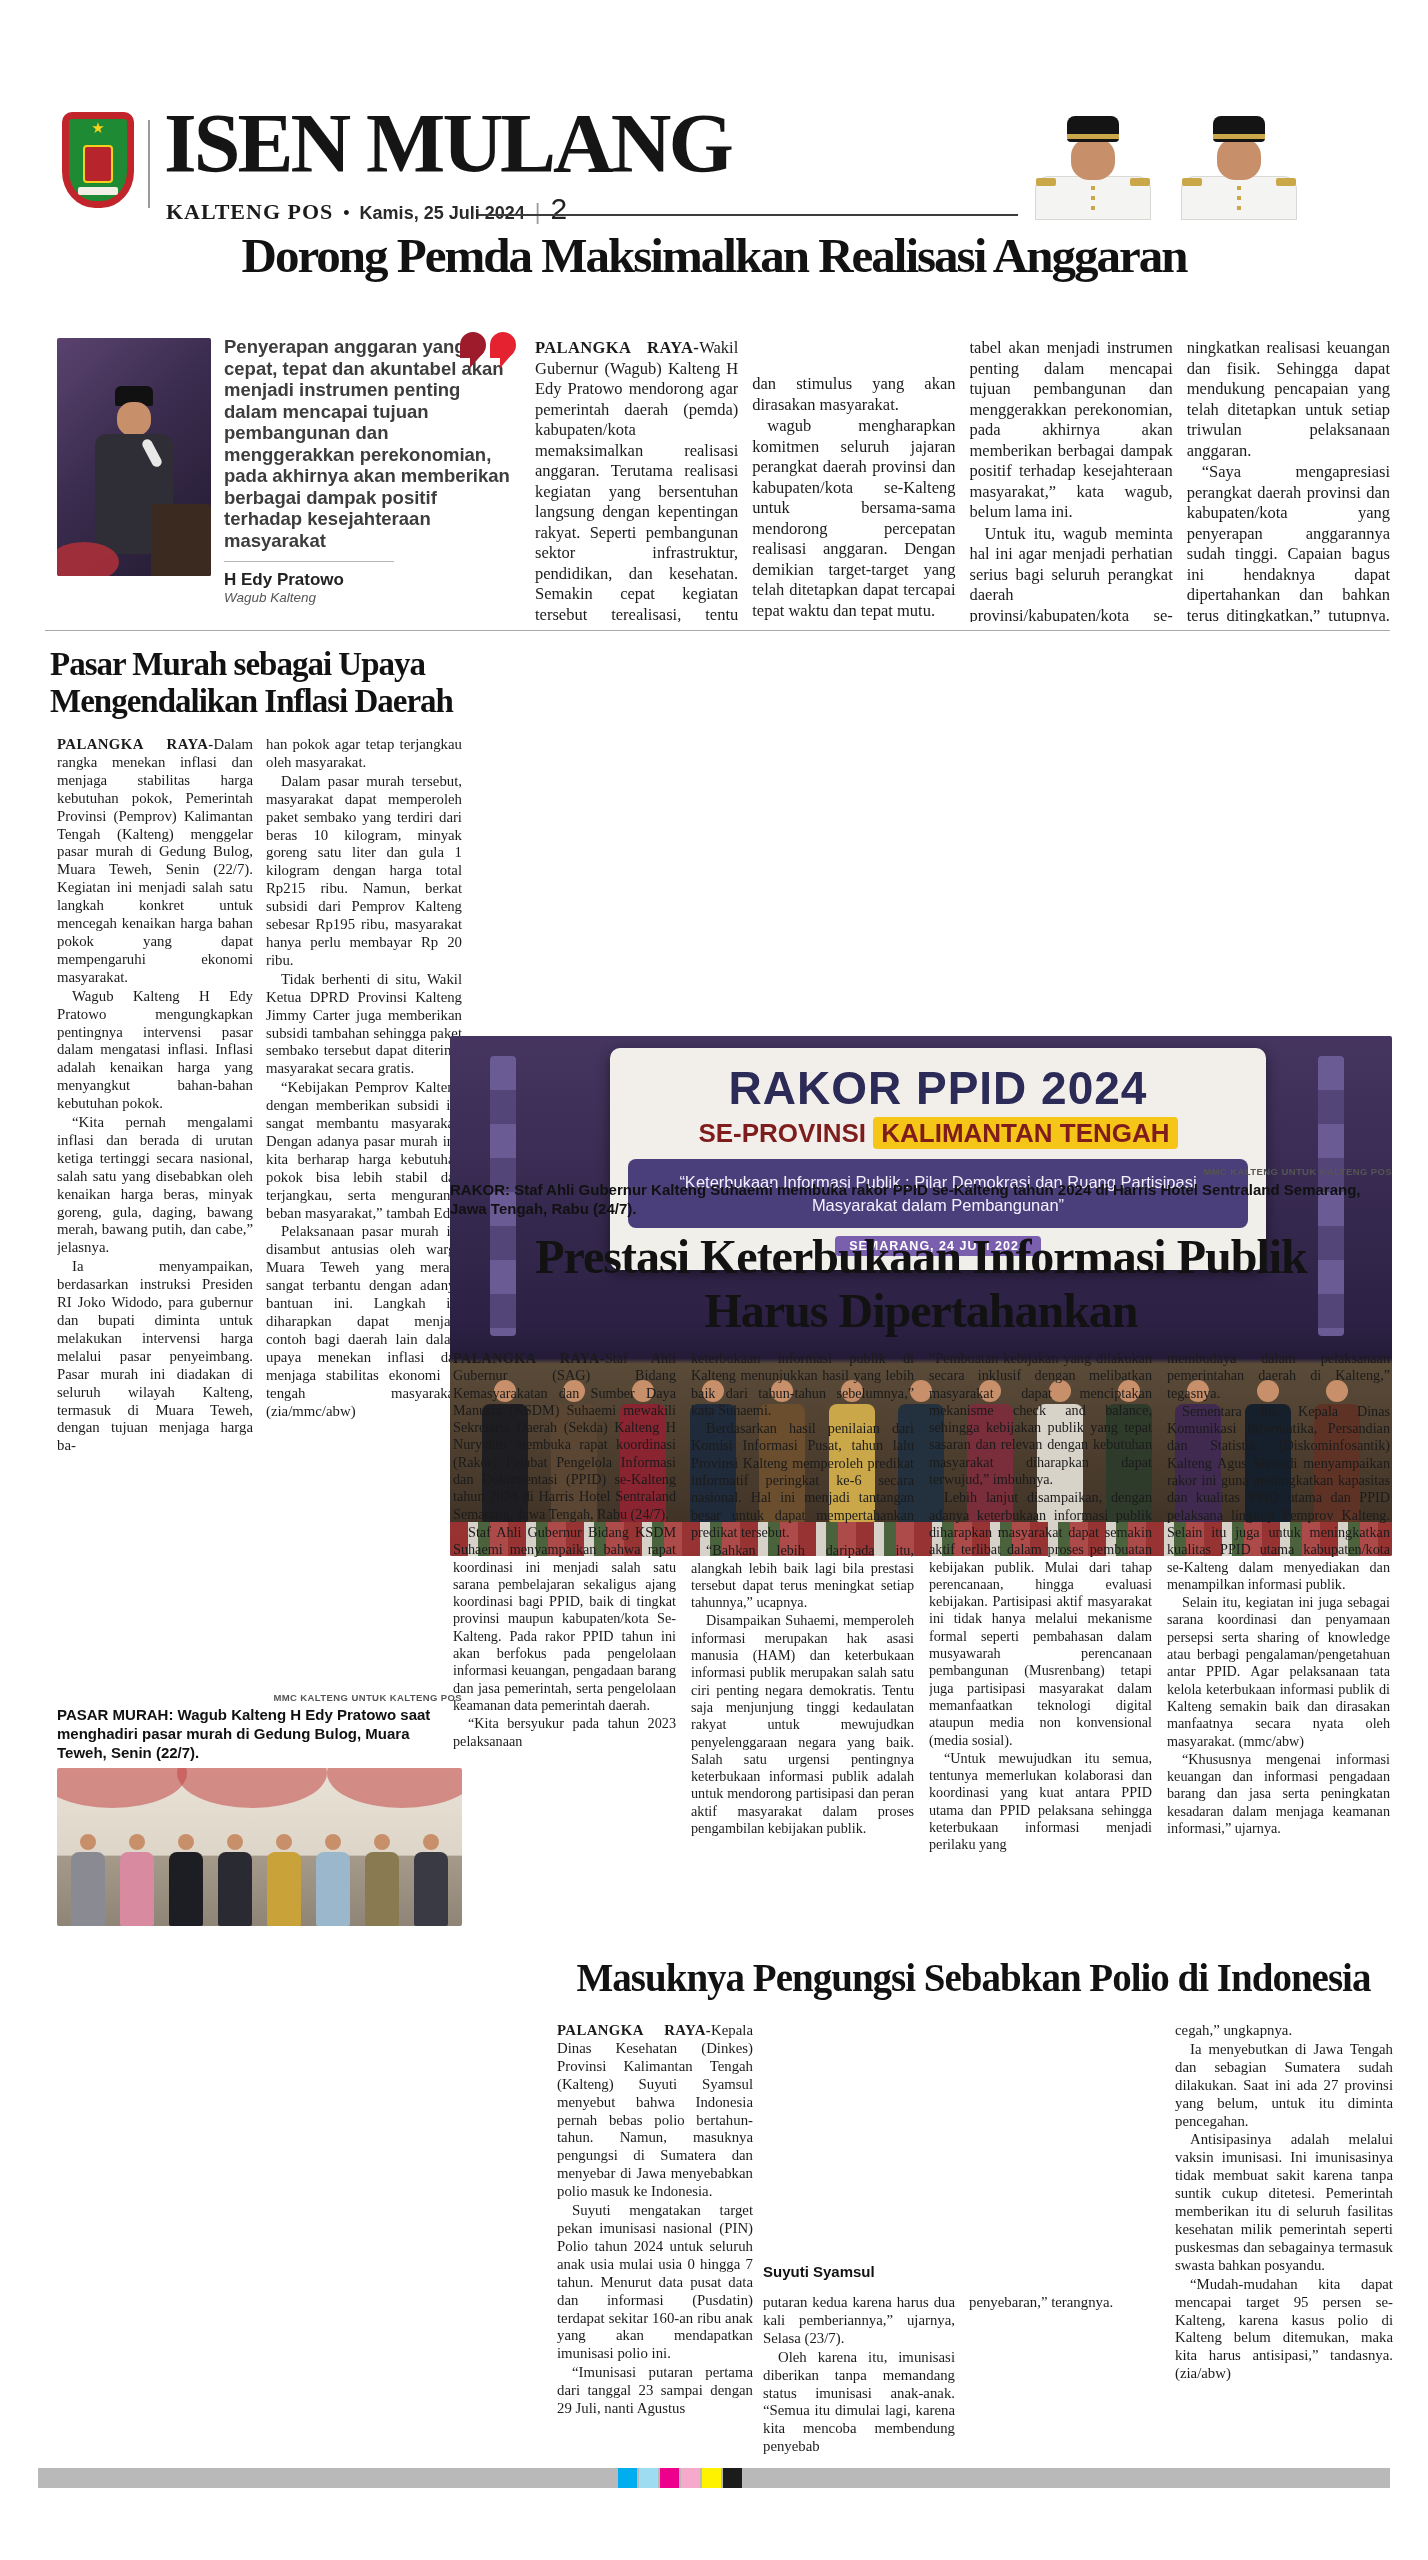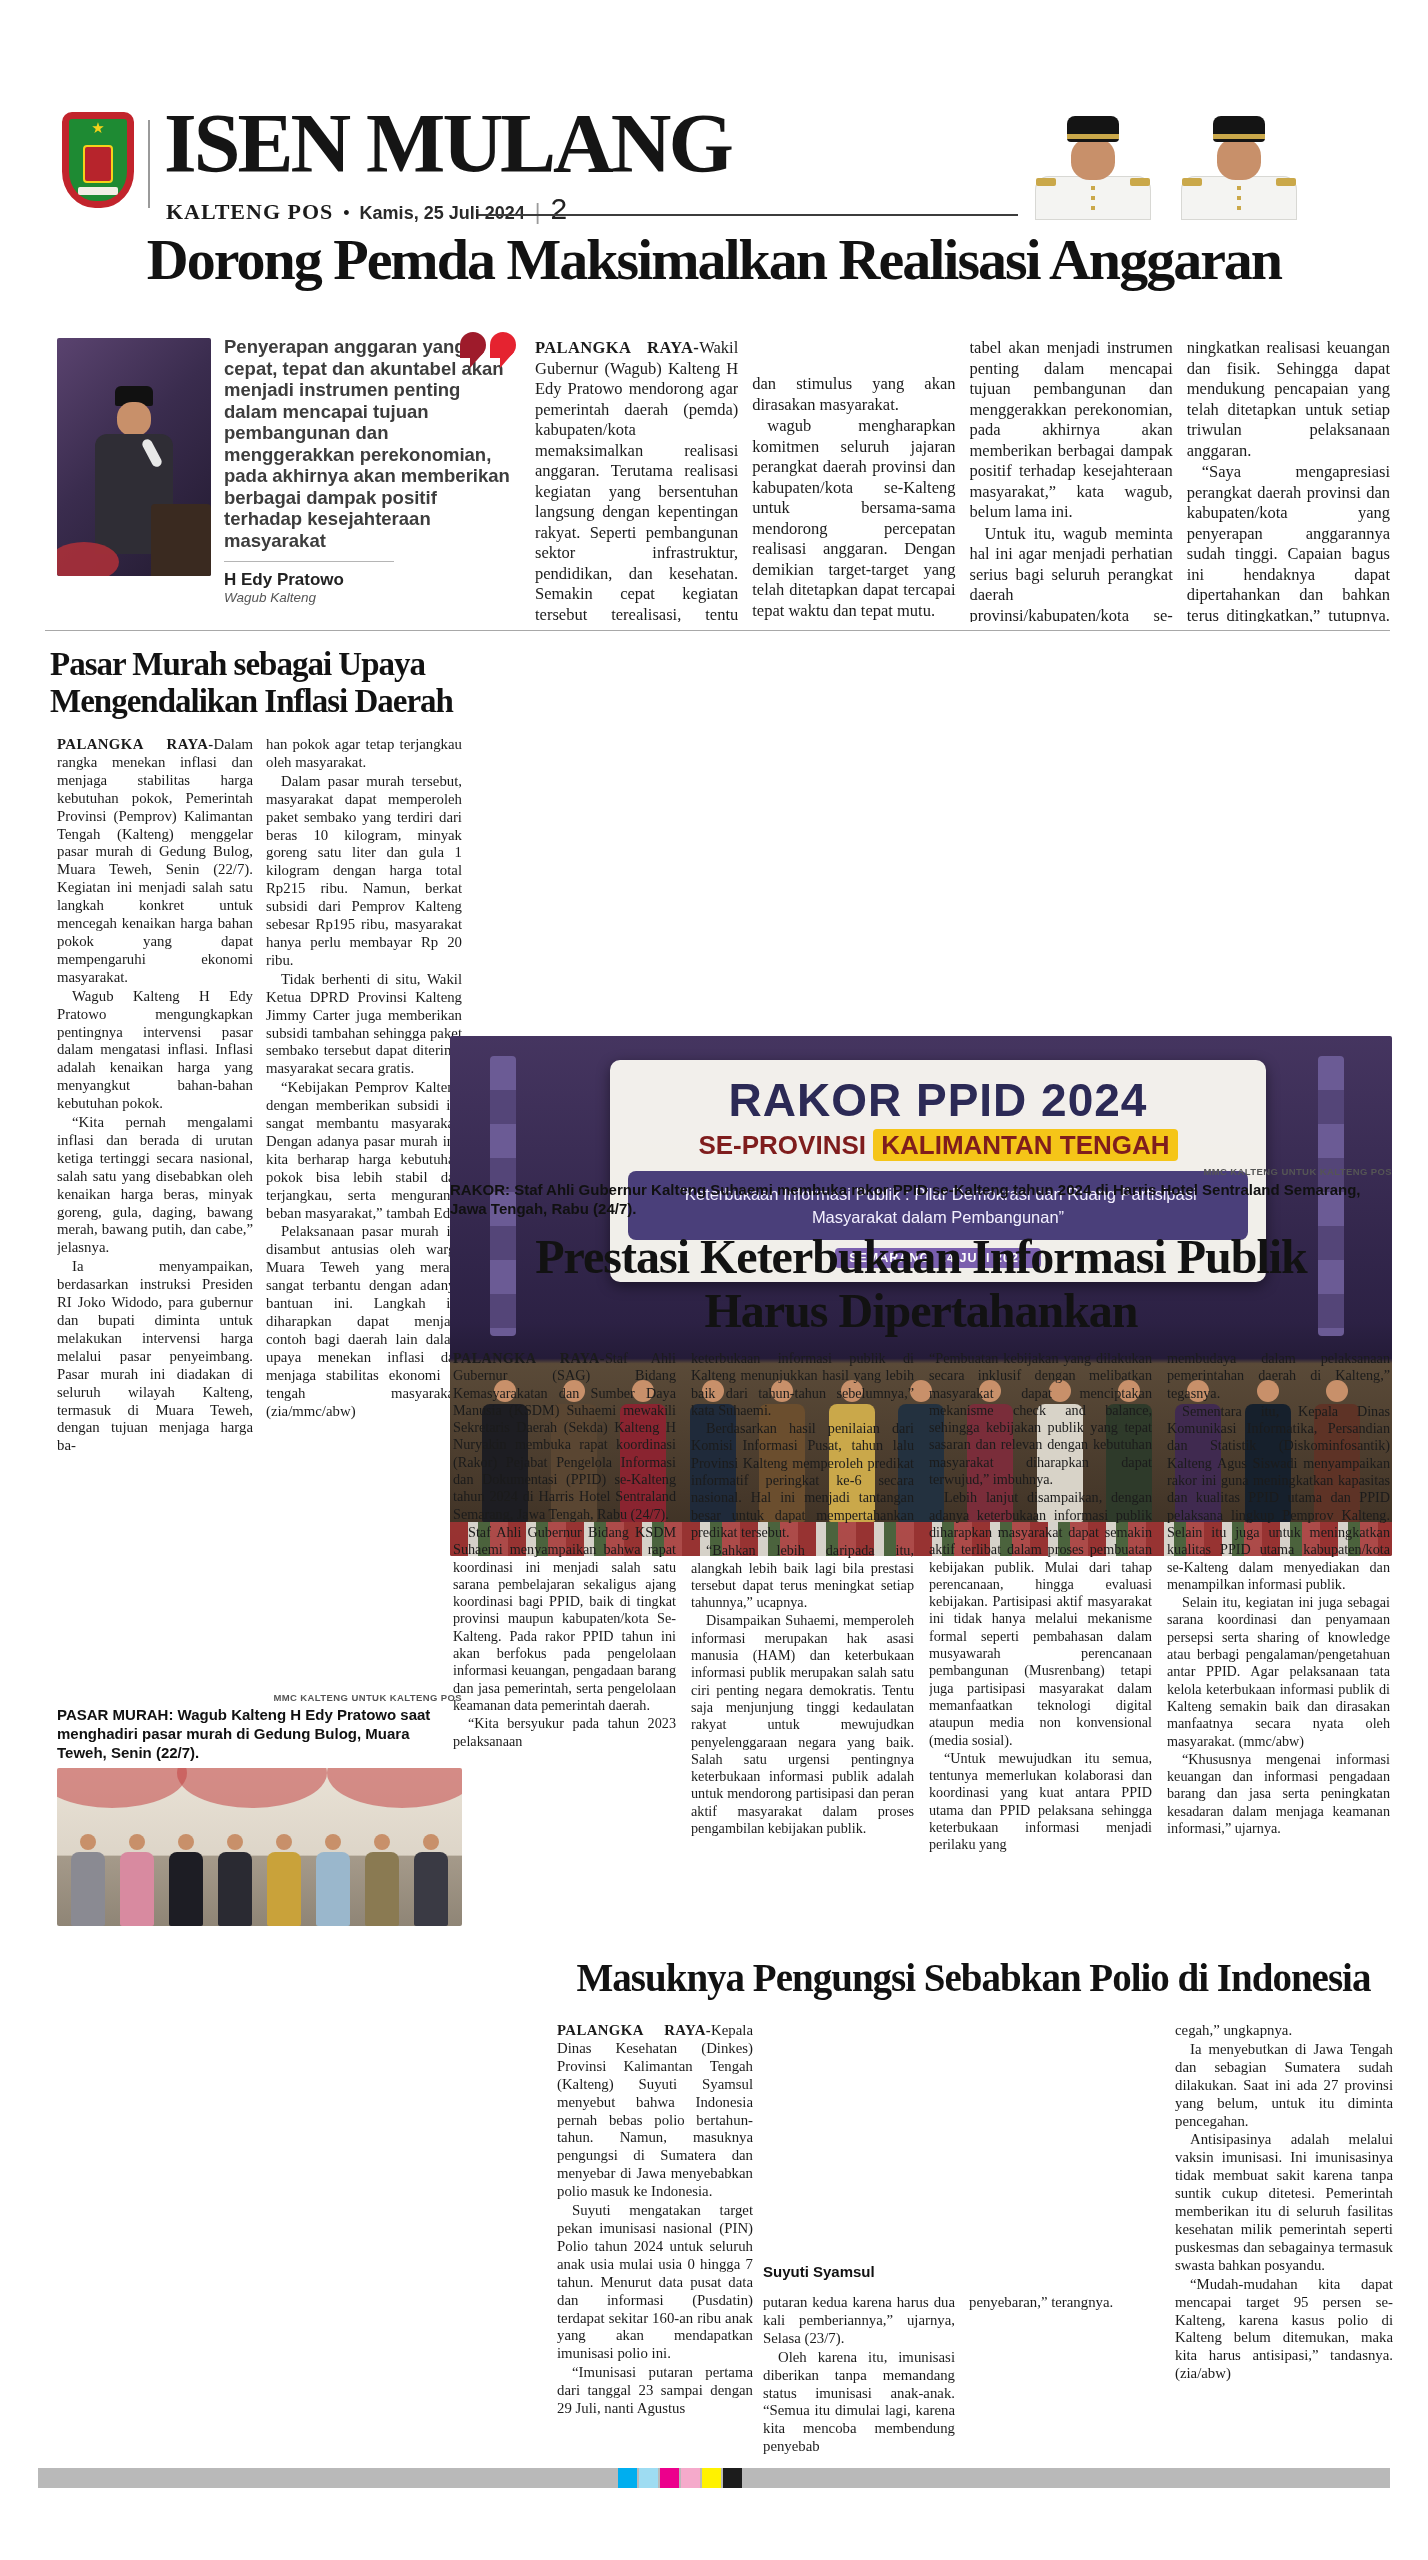--- a/index.html
+++ b/index.html
@@ -29,21 +29,21 @@
   .portrait .cap{position:absolute;top:0;left:50%;transform:translateX(-50%);width:52px;height:26px;background:#141414;border-radius:8px 8px 4px 4px;}
   .portrait .cap-band{position:absolute;top:18px;left:50%;transform:translateX(-50%);width:52px;height:5px;background:#caa84a;}
   .portrait .face{position:absolute;top:22px;left:50%;transform:translateX(-50%);width:44px;height:42px;background:#c8906a;border-radius:42%;}
   .portrait .jacket{position:absolute;bottom:0;left:50%;transform:translateX(-50%);width:116px;height:44px;background:#f4f4f2;border-radius:14px 14px 0 0;box-shadow:inset 0 0 0 1px #d8d8d4;}
   .portrait .epaulette{position:absolute;bottom:34px;width:20px;height:8px;background:#caa84a;border-radius:2px;}
   .portrait .ep-l{left:4px;}
   .portrait .ep-r{right:4px;}
   .portrait .buttons{position:absolute;bottom:4px;left:50%;transform:translateX(-50%);width:4px;height:30px;background:repeating-linear-gradient(#caa84a 0 4px,#f4f4f2 4px 10px);}
 
   
-  .h-main{font-weight:bold;font-size:58px;letter-spacing:-2px;text-align:center;color:#121212;line-height:1.05;}
+  .h-main{font-weight:bold;font-size:49px;letter-spacing:-2px;text-align:center;color:#121212;line-height:1.05;}
   .h-sec{font-weight:bold;color:#121212;letter-spacing:-1px;line-height:1.12;}
 
   
   .cols{display:flex;}
   .col{text-align:justify;overflow:hidden;}
   .col p{margin:0 0 1px 0;text-indent:15px;}
   .col p:first-child{text-indent:0;}
   .body-lead{font-size:16.5px;line-height:20.5px;}
   .body-sm{font-size:14.8px;line-height:17.9px;}
   .body-xs{font-size:14.2px;line-height:17.3px;}
@@ -69,21 +69,21 @@
   .figures{position:absolute;bottom:0;left:0;right:0;display:flex;justify-content:space-around;align-items:flex-end;}
   .person{display:flex;flex-direction:column;align-items:center;}
   .p-head{background:#c8906a;border-radius:50%;}
   .p-body{border-radius:8px 8px 2px 2px;margin-top:2px;}
   .figures-lg .p-head{width:22px;height:22px;}
   .figures-lg .p-body{width:46px;height:118px;}
   .figures-sm .p-head{width:16px;height:16px;}
   .figures-sm .p-body{width:34px;height:74px;}
 
   .rakor-bg{background:linear-gradient(#453560 0%,#2c2144 55%,#241b38 62%,#5a4a38 63%,#46382a 88%,#3a2e22 100%);}
-  .rakor-banner{position:absolute;left:160px;top:24px;width:620px;background:rgba(248,246,240,.97);border-radius:10px;padding:16px 18px 14px 18px;text-align:center;box-shadow:0 4px 14px rgba(0,0,0,.45);}
+  .rakor-banner{position:absolute;left:160px;top:12px;width:620px;background:rgba(248,246,240,.97);border-radius:10px;padding:16px 18px 14px 18px;text-align:center;box-shadow:0 4px 14px rgba(0,0,0,.45);}
   .rakor-title{font-family:"Liberation Sans",sans-serif;font-weight:bold;font-size:46px;letter-spacing:1px;color:#2c2a56;line-height:1.05;}
   .rakor-sub{font-family:"Liberation Sans",sans-serif;font-weight:bold;font-size:26px;color:#7f1d1d;margin-top:6px;}
   .rakor-sub .hl{background:#f5c518;padding:1px 8px;border-radius:4px;}
   .rakor-quote{margin-top:10px;background:#4a3f7a;color:#f3f0ff;border-radius:8px;font-family:"Liberation Sans",sans-serif;font-size:16.5px;line-height:1.35;padding:12px 14px;}
   .rakor-ribbon{display:inline-block;margin-top:8px;background:#7a5fae;color:#fff;font-family:"Liberation Sans",sans-serif;font-weight:bold;font-size:12.5px;letter-spacing:1px;padding:3px 14px;border-radius:4px;}
   .rakor-strip{position:absolute;left:40px;top:20px;width:26px;height:280px;background:repeating-linear-gradient(#6b5b95 0 34px,#544578 34px 68px);border-radius:4px;}
   .rakor-strip.r2{left:auto;right:48px;}
   .flowers{position:absolute;bottom:0;left:0;right:0;height:34px;
     background:repeating-linear-gradient(90deg,#b03030 0 18px,#e8e4da 18px 28px,#4a6b3a 28px 40px,#c84a4a 40px 58px);
     filter:saturate(.85);opacity:.9;}

